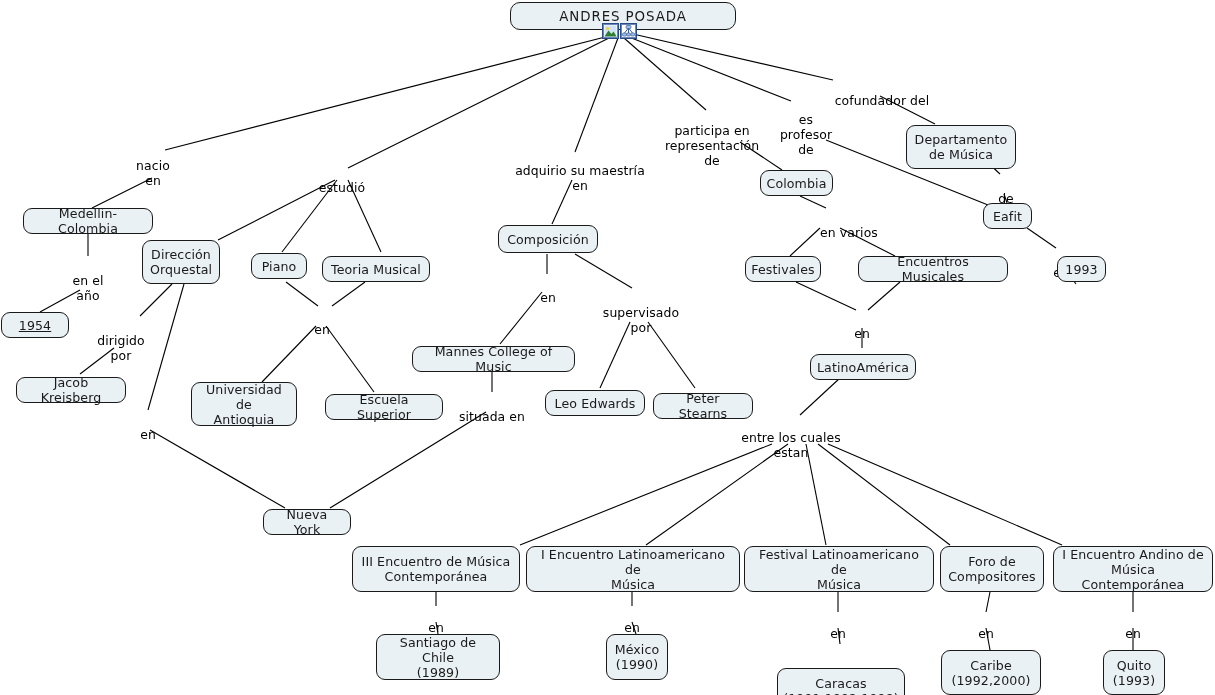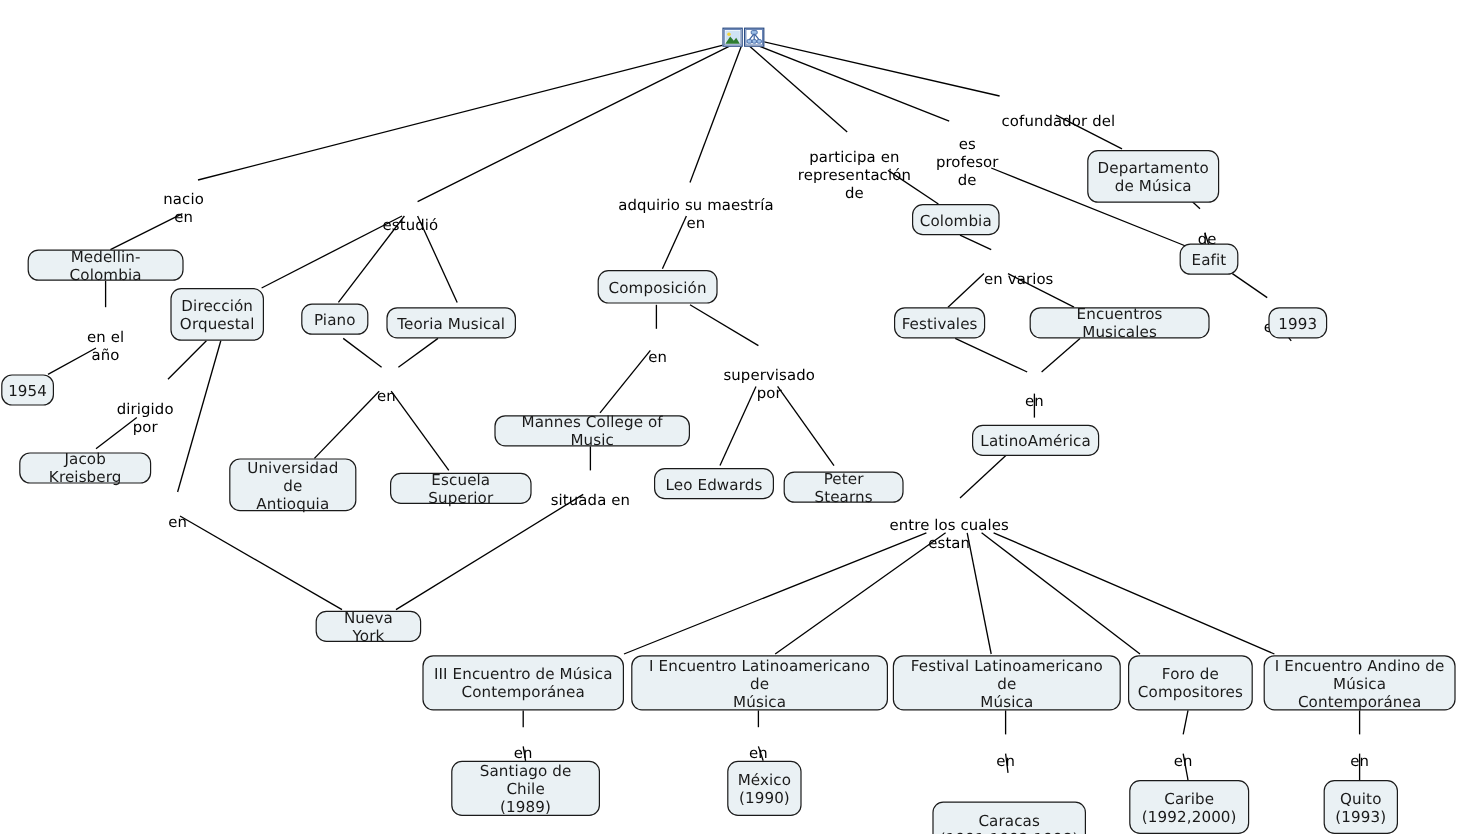--- a/index.html
+++ b/index.html
@@ -182,20 +182,23 @@
     <line x1="838" y1="592" x2="838" y2="612"></line>
     <line x1="838" y1="628" x2="840" y2="644"></line>
 
     <line x1="990" y1="592" x2="986" y2="612"></line>
     <line x1="986" y1="628" x2="990" y2="650"></line>
 
     <line x1="1133" y1="592" x2="1133" y2="612"></line>
     <line x1="1133" y1="628" x2="1133" y2="650"></line>
   </svg>
 
+  <div class="node root" style="left:510px; top:2px; width:226px; height:28px;">
+    <span>ANDRES POSADA</span>
+  </div>
 
   <div class="icon-bar" style="left:602px; top:23px;">
     <span class="cmap-icon" title="image">
       <svg width="15" height="14" viewBox="0 0 15 14">
         <rect x="0.5" y="0.5" width="14" height="13" fill="#ffffff" stroke="#6a86b8"></rect>
         <rect x="1.5" y="1.5" width="12" height="11" fill="#cfe3f5"></rect>
         <circle cx="4.5" cy="4.5" r="1.5" fill="#f2d23a"></circle>
         <path d="M1.5 12.5 L5.5 6.5 L8.5 10 L10.5 7.5 L13.5 12.5 Z" fill="#2f7d32"></path>
       </svg>
     </span>
@@ -220,21 +223,21 @@
 
   <div class="node" style="left:23px; top:208px; width:130px; height:26px;">
     <span>Medellin-Colombia</span>
   </div>
 
   <div class="linklabel" style="left:88px; top:258px; width:90px;">
     <span>en el
 año</span>
   </div>
 
-  <div class="node" style="left:1px; top:312px; width:44px; height:26px;">
+  <div class="node" style="left:1px; top:312px; width:68px; height:26px;text-decoration:underline;">
     <span>1954</span>
   </div>
 
   <div class="node" style="left:142px; top:240px; width:78px; height:44px;">
     <span>Dirección
 Orquestal</span>
   </div>
 
   <div class="linklabel" style="left:121px; top:318px; width:90px;">
     <span>dirigido

